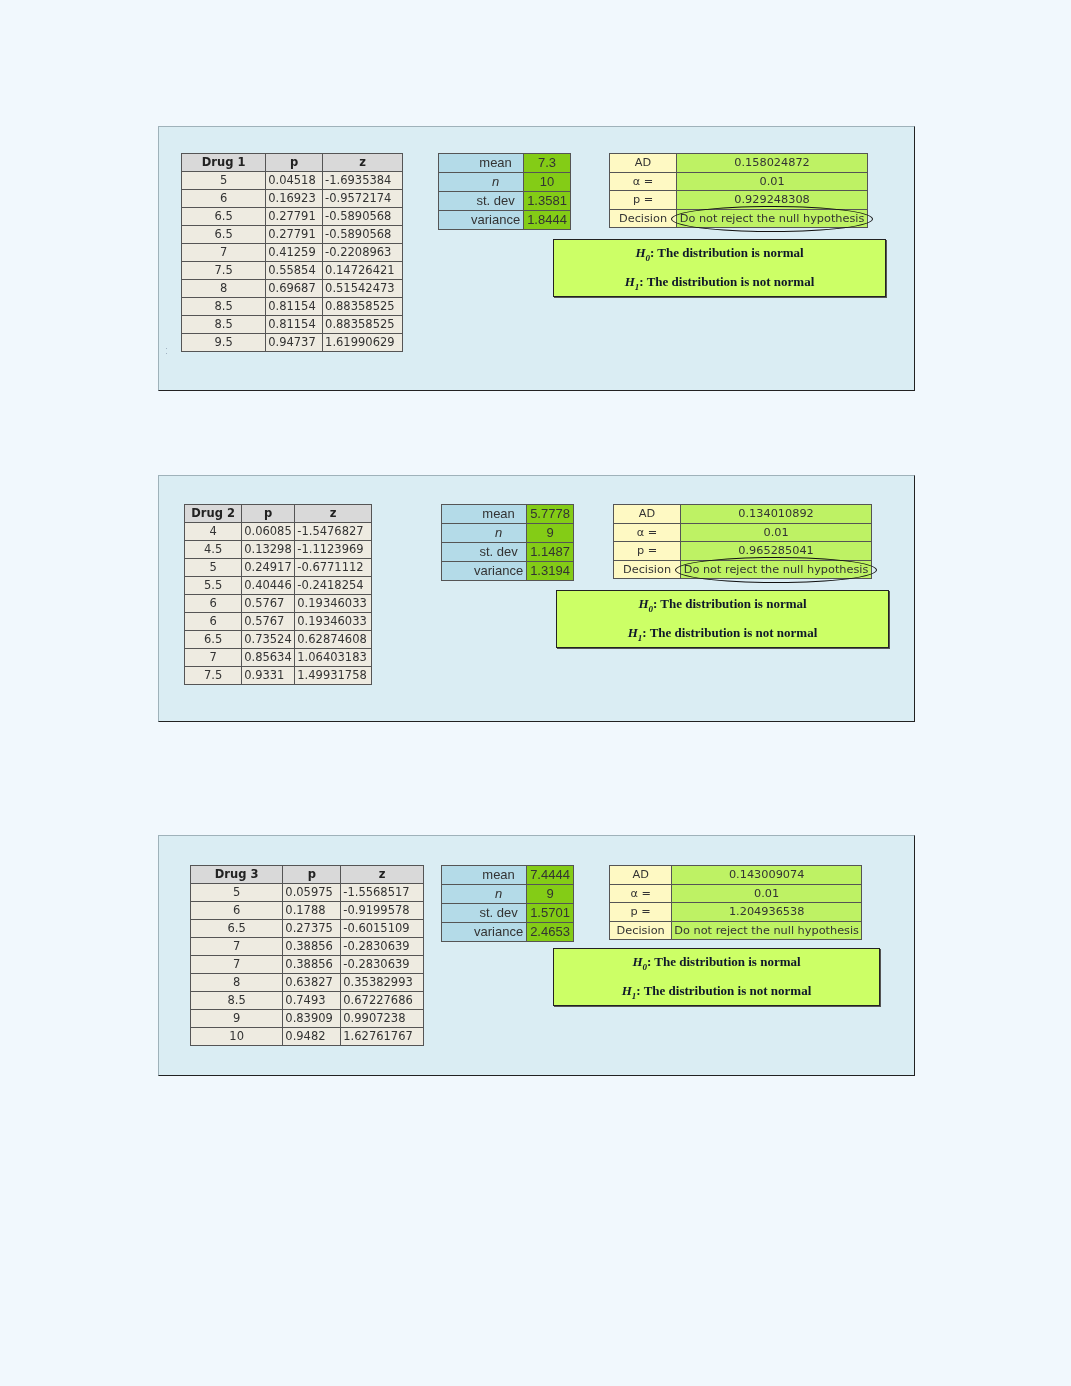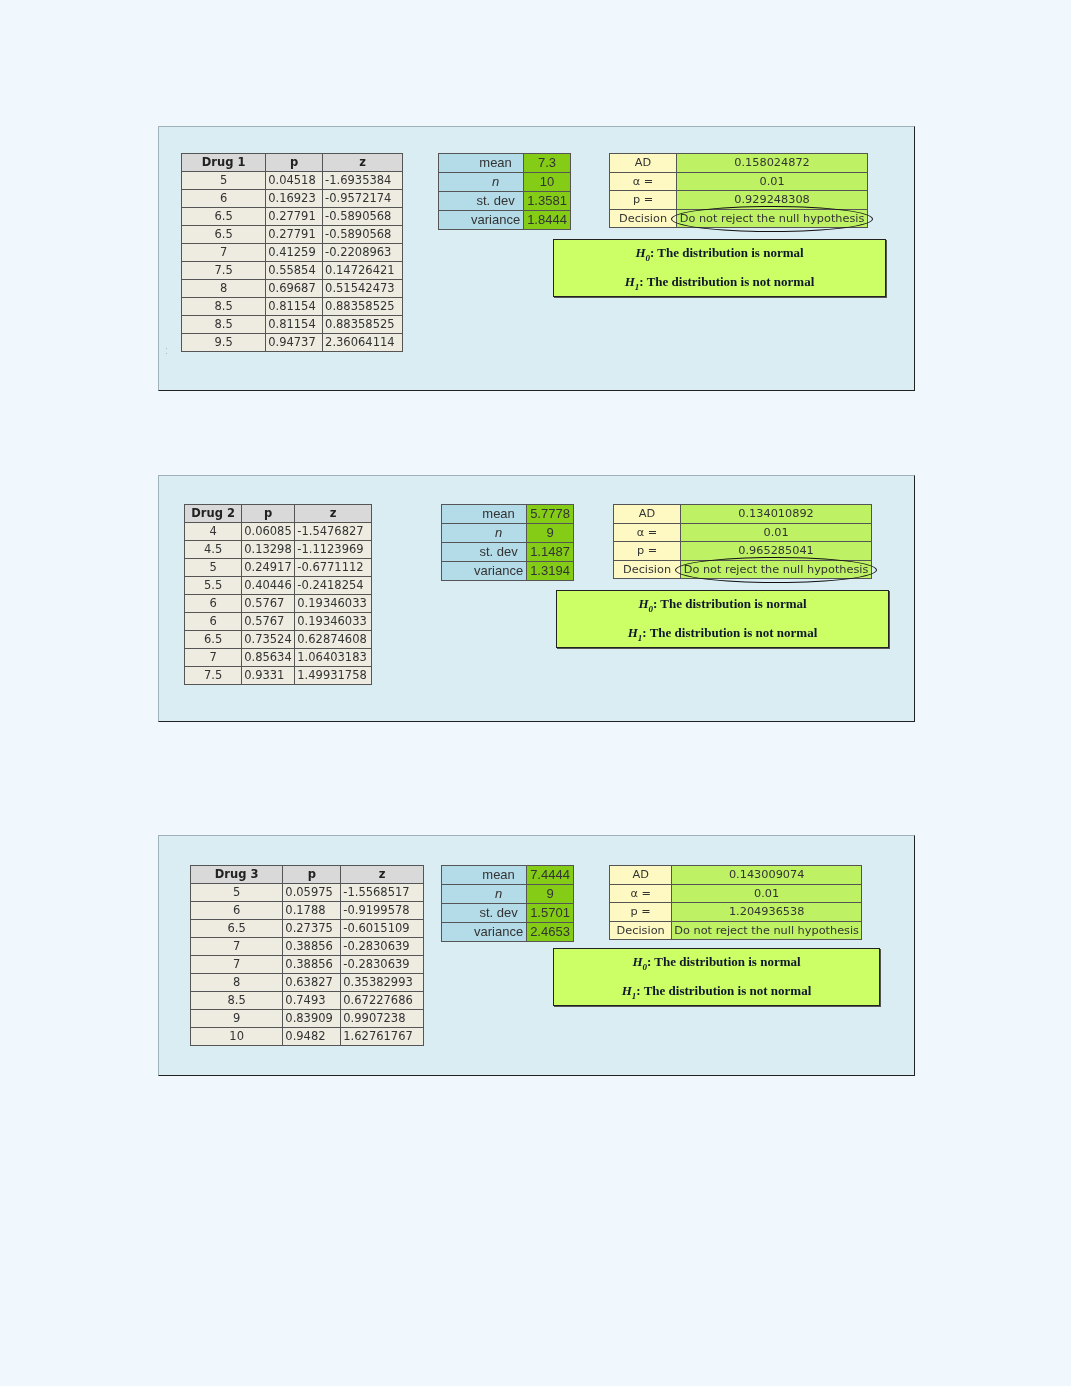--- a/index.html
+++ b/index.html
@@ -116,21 +116,21 @@
         <td class="num">0.88358525</td>
       </tr>
   <tr>
         <td class="c1">8.5</td>
         <td class="num">0.81154</td>
         <td class="num">0.88358525</td>
       </tr>
   <tr>
         <td class="c1">9.5</td>
         <td class="num">0.94737</td>
-        <td class="num">2.36064114</td>
+        <td class="num">1.61990629</td>
       </tr>
 </tbody>
   </table>
 <div class="dots" style="top:346px;">·<br>·</div>
 
 <table class="stats" style="left:438px;top:153px;width:113px;">
   <colgroup>
       <col style="width:59px">
       <col style="width:54px">
     </colgroup>

